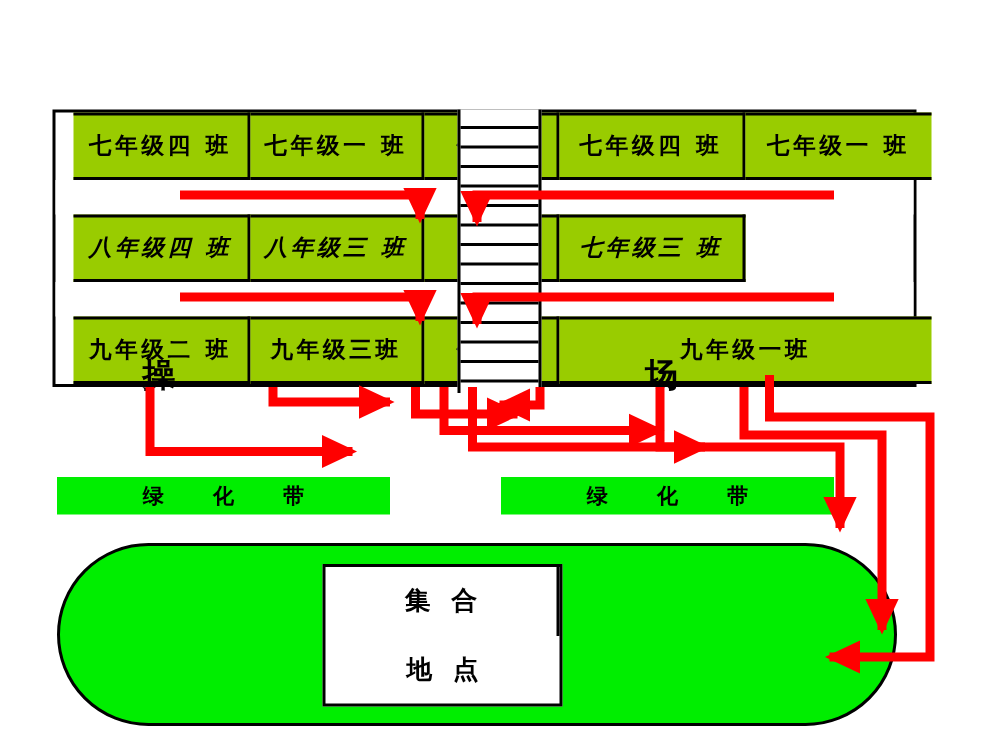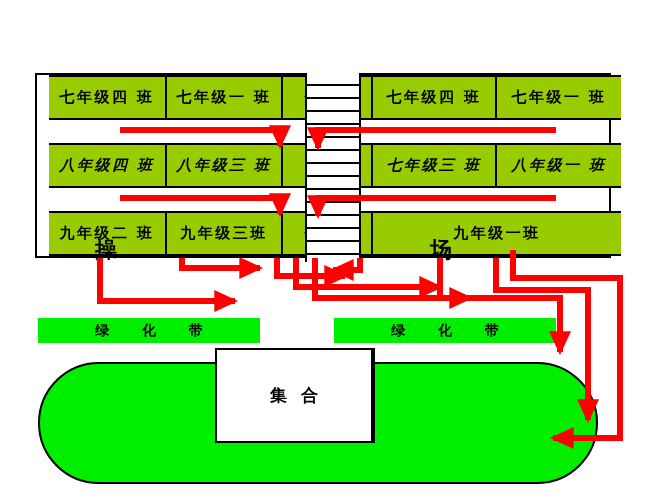--- a/index.html
+++ b/index.html
@@ -84,21 +84,21 @@
     box-sizing:border-box;
   }
   .pg-label{
     position:absolute;top:50%;transform:translateY(-50%);
     font-size:22px;font-weight:bold;color:#000;white-space:nowrap;
   }
   .pg-label.l{left:95px;}
   .pg-label.r{left:430px;}
 
   .assembly{
-    position:absolute;left:215px;top:348px;width:160px;height:95px;
+    position:absolute;left:215px;top:376px;width:160px;height:95px;
     display:flex;background:#ffffff;border:2px solid #000;box-sizing:border-box;flex-direction:column;
   }
   .assembly .cell{
     flex:1;display:flex;align-items:center;justify-content:center;
     font-size:17px;font-weight:bold;color:#000;letter-spacing:4px;
     text-indent:4px;white-space:nowrap;box-sizing:border-box;
   }
   .assembly .cell.first{border-right:2px solid #000;}
 
   
@@ -120,21 +120,20 @@
       <div class="room last" style="flex:1">七年级一 班</div>
     </div>
 
     <div class="corridor c1"></div>
 
     <div class="floor f2">
       <div class="room" style="flex:0 0 118px">八年级四 班</div>
       <div class="room" style="flex:0 0 116px">八年级三 班</div>
       <div class="room rest" style="flex:0 0 90px">休息室</div>
       <div class="room" style="flex:0 0 124px">七年级三 班</div>
-      <div class="room last" style="flex:1">八年级一 班</div>
     </div>
 
     <div class="corridor c2"></div>
 
     <div class="floor f3">
       <div class="room" style="flex:0 0 118px">九年级二 班</div>
       <div class="room" style="flex:0 0 116px">九年级三班</div>
       <div class="room rest" style="flex:0 0 90px">休息室</div>
       <div class="room last" style="flex:1">九年级一班</div>
     </div>
@@ -159,20 +158,21 @@
 
   <div class="belt left">绿 化 带</div>
   <div class="belt right">绿 化 带</div>
 
   <div class="playground"></div>
   <div class="pg-label l">操</div>
   <div class="pg-label r">场</div>
 
   <div class="assembly">
     <div class="cell first">集 合</div>
+    <div class="cell">地 点</div>
   </div>
 
   <svg id="arrows" viewBox="0 0 667 500">
     <defs>
       <marker id="ah" viewBox="0 0 10 10" refX="8.2" refY="5" markerWidth="4.2" markerHeight="4.2" orient="auto-start-reverse">
         <path d="M 0 0.6 L 9.4 5 L 0 9.4 z" fill="#ff0000"></path>
       </marker>
     </defs>
     <g fill="none" stroke="#ff0000" stroke-width="6" marker-end="url(#ah)" stroke-linecap="butt" stroke-linejoin="miter">
 

